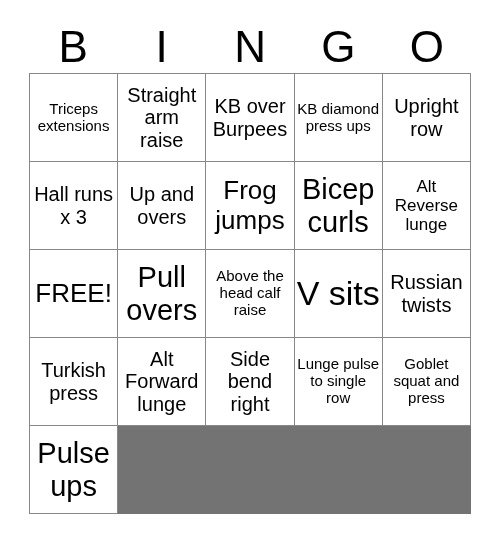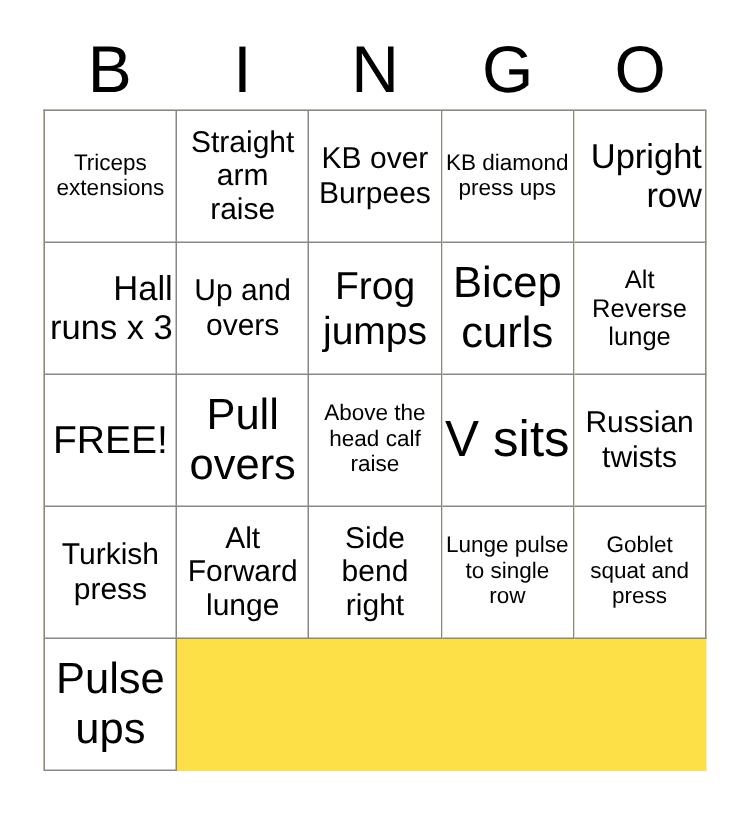--- a/index.html
+++ b/index.html
@@ -47,21 +47,21 @@
     left: 29px;
     top: 73px;
     width: 442px;
     height: 441px;
     display: grid;
     grid-template-columns: repeat(5, 1fr);
     grid-template-rows: repeat(5, 1fr);
     border-top: 1px solid #888888;
     border-left: 1px solid #888888;
     box-sizing: border-box;
-    background: #fde047;
+    background: #737373;
   }
   .cell {
     border-right: 1px solid #888888;
     border-bottom: 1px solid #888888;
     box-sizing: border-box;
     background: #ffffff;
     display: flex;
     align-items: center;
     justify-content: center;
     padding: 1px 2px;
@@ -72,21 +72,21 @@
     width: 100%;
     text-align: center;
     line-height: 1.12;
     color: #000000;
     word-wrap: break-word;
   }
   
   .fs-xs   { font-size: 15px; }
   .fs-sm   { font-size: 17px; }
   .fs-md   { font-size: 20px; }
-  .fs-lg   { font-size: 23px; text-align: right; }
+  .fs-lg   { font-size: 20px; }
   .fs-xl   { font-size: 26px; }
   .fs-xxl  { font-size: 29px; }
   .fs-huge { font-size: 34px; }
 </style>
 </head>
 <body>
 
 <div id="card">
 
   <div id="header-row">

